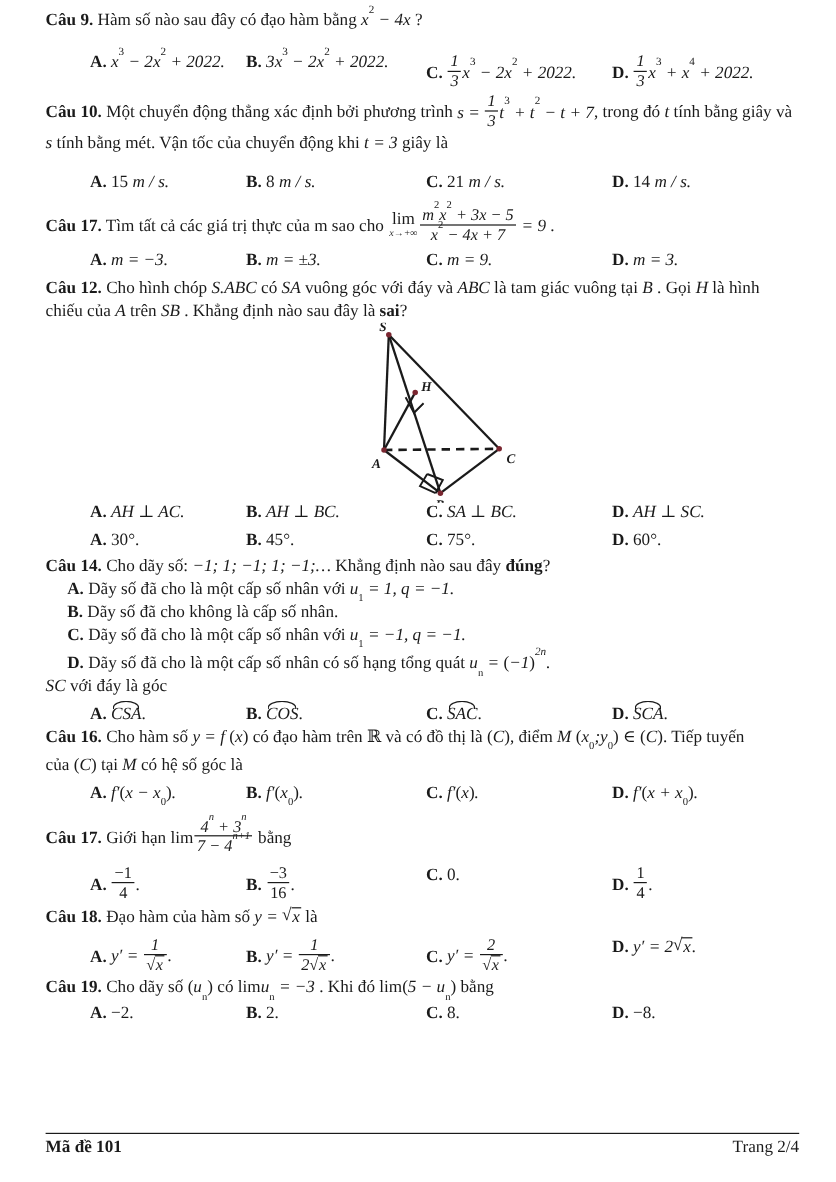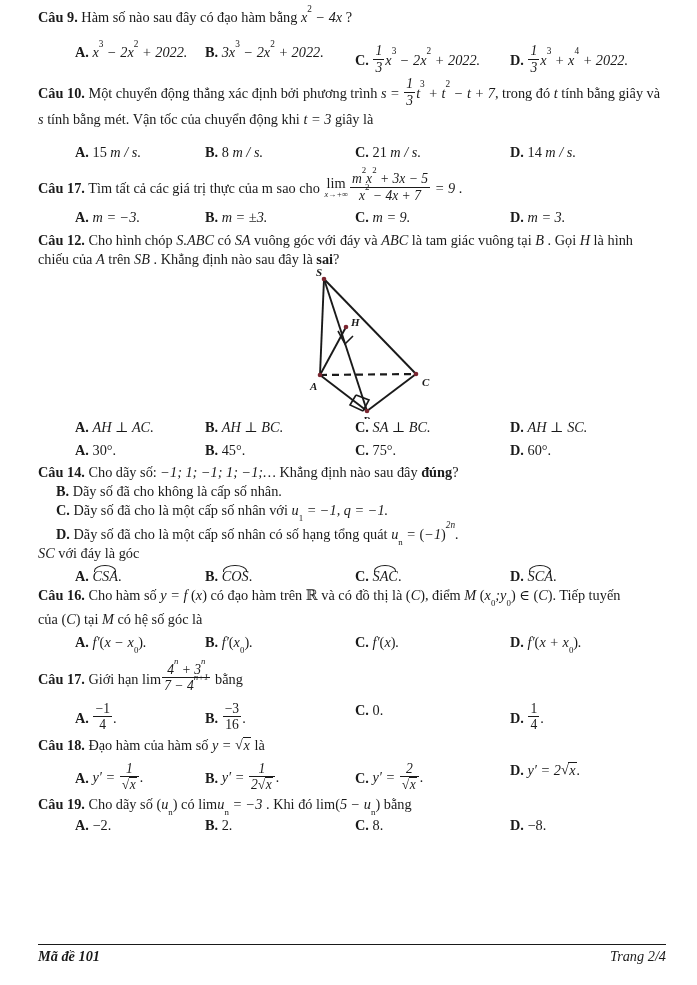--- a/index.html
+++ b/index.html
@@ -76,21 +76,21 @@
   .figwrap{position:relative;height:150px;}
   .fig{position:absolute;left:208px;top:0;}
   .fig text{font-family:"Liberation Serif","DejaVu Serif",serif;font-style:italic;font-weight:bold;font-size:11px;fill:#1a1a1a;}
 
   
   .footer{
     position:absolute;left:38px;right:31px;bottom:20px;
     border-top:1.1px solid #1a1a1a;
     padding-top:3px;
     font-size:14.3px;
-    display:flex;justify-content:space-between;font-style:italic;
+    display:flex;justify-content:space-between;
   }
 </style>
 </head>
 <body>
 
 <div class="page">
 
   <div style="height:8px"></div>
   <p class="q">
     <span class="qlabel">Câu 9.</span>
@@ -196,20 +196,23 @@
     <span class="opt oB"><span class="ol">B.</span> 45°.</span>
     <span class="opt oC"><span class="ol">C.</span> 75°.</span>
     <span class="opt oD"><span class="ol">D.</span> 60°.</span>
   </div>
 
   <p class="q">
     <span class="qlabel">Câu 14.</span>
     Cho dãy số: <span class="m">−1; 1; −1; 1; −1;…</span> Khẳng định nào sau đây <span class="bold">đúng</span>?
   </p>
   <p class="q" style="padding-left:18px">
+    <span class="ol bold">A.</span> Dãy số đã cho là một cấp số nhân với <span class="m"><i>u</i><sub class="n">1</sub> = 1, <i>q</i> = −1.</span>
+  </p>
+  <p class="q" style="padding-left:18px">
     <span class="ol bold">B.</span> Dãy số đã cho không là cấp số nhân.
   </p>
   <p class="q" style="padding-left:18px">
     <span class="ol bold">C.</span> Dãy số đã cho là một cấp số nhân với <span class="m"><i>u</i><sub class="n">1</sub> = −1, <i>q</i> = −1.</span>
   </p>
   <p class="q" style="padding-left:18px;margin-top:5px">
     <span class="ol bold">D.</span> Dãy số đã cho là một cấp số nhân có số hạng tổng quát <span class="m"><i>u<sub class="n">n</sub></i> = <span style="font-style:normal">(</span>−1<span style="font-style:normal">)</span><sup>2<i>n</i></sup>.</span>
   </p>
 
   <p class="q">

